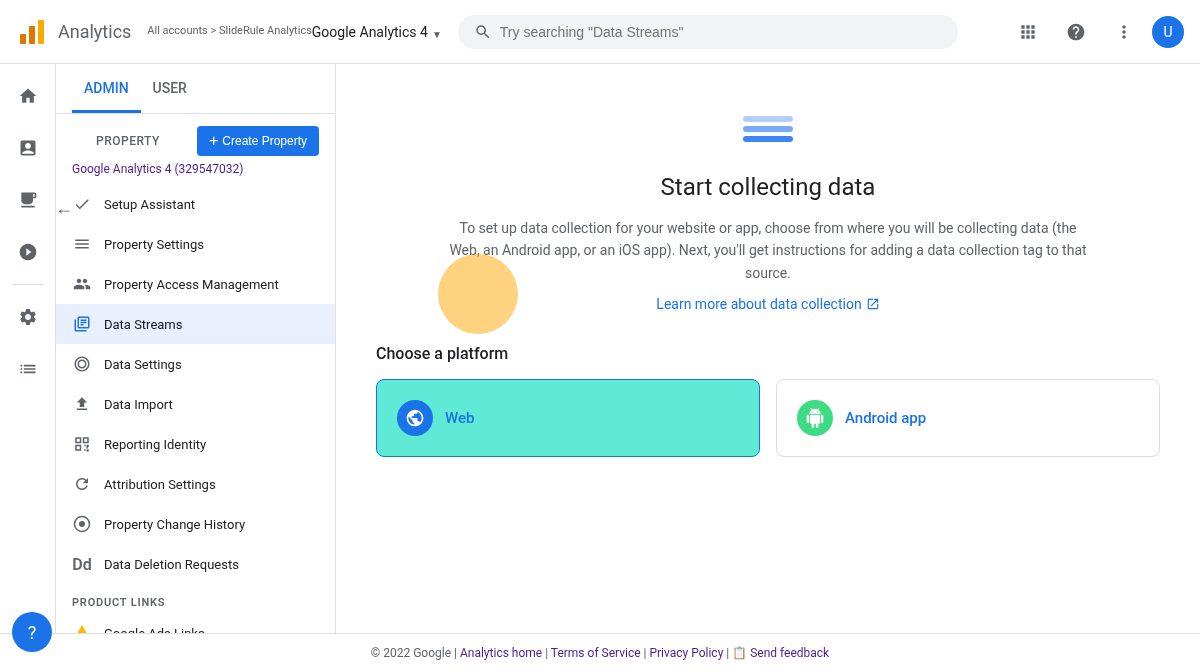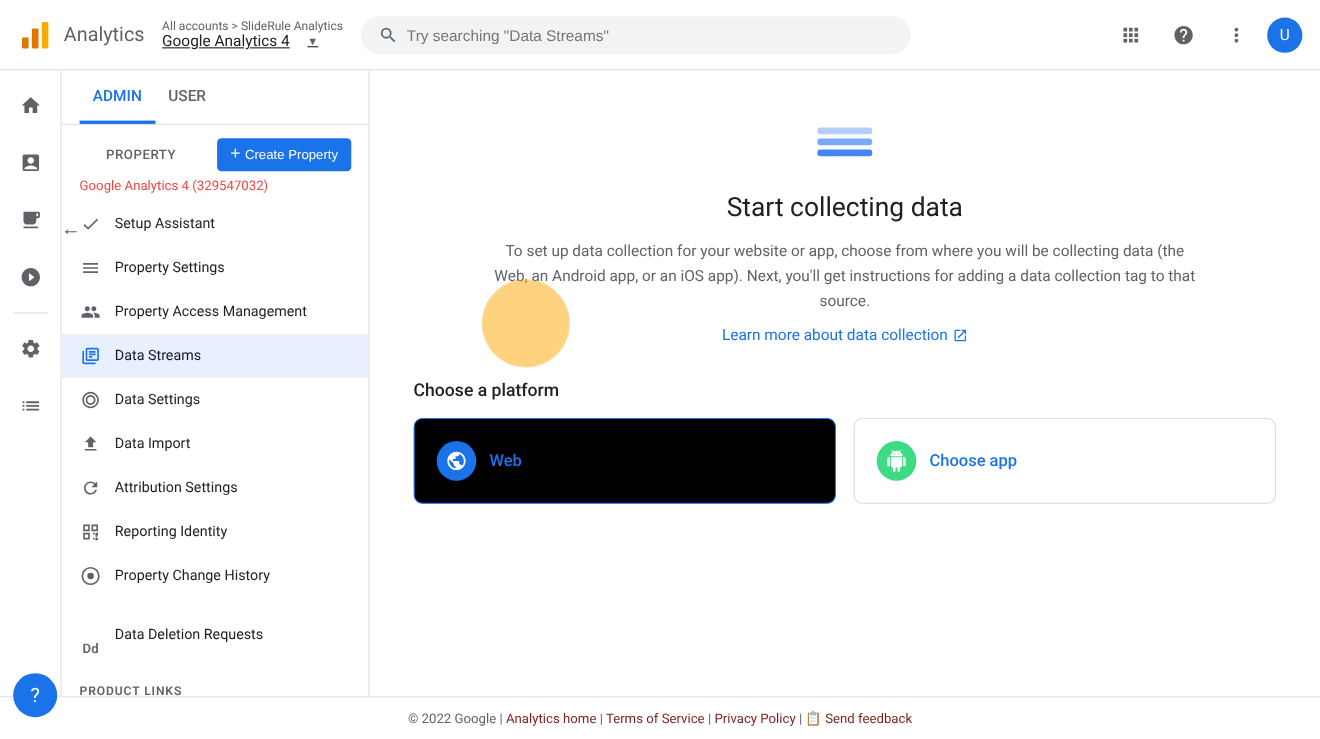--- a/index.html
+++ b/index.html
@@ -2,23 +2,23 @@
 <html><head>
   <meta charset="utf-8">
   <style>
     * { margin: 0; padding: 0; box-sizing: border-box; }
     body { font-family: 'Google Sans', Roboto, Arial, sans-serif; font-size: 14px; color: #202124; background: #fff; width: 1200px; height: 672px; overflow: hidden; display: flex; flex-direction: column; }
 
     
     .header { display: flex; align-items: center; height: 64px; padding: 0 16px; border-bottom: 1px solid #e0e0e0; background: #fff; flex-shrink: 0; }
     .header-logo { display: flex; align-items: center; gap: 10px; margin-right: 16px; }
     .analytics-text { font-size: 18px; color: #5f6368; font-weight: 400; }
-    .account-selector { display: flex; flex-direction: column; margin-right: 16px; }
+    .account-selector { display: flex; flex-direction: row; margin-right: 16px; }
     .all-accounts { font-size: 11px; color: #5f6368; }
-    .account-name { font-size: 14px; color: #202124; display: flex; align-items: center; gap: 16px; cursor: pointer; text-decoration: underline; }
+    .account-name { font-size: 14px; color: #202124; display: flex; align-items: flex-end; gap: 4px; cursor: pointer; }
     .account-name .dropdown-arrow { font-size: 10px; color: #5f6368; }
     .enhanced-badge { display: flex; align-items: center; gap: 8px; border: 1px solid #e0e0e0; border-radius: 4px; padding: 4px 10px; margin-right: 16px; }
     .search-bar { flex: 1; display: flex; align-items: center; background: #f1f3f4; border-radius: 24px; padding: 8px 16px; gap: 8px; max-width: 500px; }
     .search-input { border: none; background: transparent; font-size: 14px; color: #202124; outline: none; flex: 1; }
     .header-actions { display: flex; align-items: center; gap: 8px; margin-left: auto; }
     .icon-btn { width: 40px; height: 40px; border-radius: 50%; display: flex; align-items: center; justify-content: center; cursor: pointer; border: none; background: transparent; color: #5f6368; font-size: 20px; }
     .avatar { width: 32px; height: 32px; border-radius: 50%; background: #1a73e8; display: flex; align-items: center; justify-content: center; color: white; font-size: 14px; cursor: pointer; }
 
     
     .main-layout { display: flex; flex: 1; overflow: hidden; }
@@ -37,21 +37,21 @@
     
     .tab-bar { display: flex; border-bottom: 1px solid #e0e0e0; padding: 0 16px; }
     .tab { padding: 16px 12px 14px; font-size: 14px; font-weight: 500; color: #5f6368; cursor: pointer; border-bottom: 3px solid transparent; }
     .tab.active { color: #1a73e8; border-bottom: 3px solid #1a73e8; }
 
     
     .property-header { display: flex; align-items: center; justify-content: space-between; padding: 12px 16px 4px; }
     .property-label { font-size: 12px; color: #5f6368; font-weight: 500; text-transform: uppercase; letter-spacing: 0.5px; margin-left: 24px; }
     .create-property-btn { display: flex; align-items: center; gap: 4px; background: #1a73e8; color: white; border: none; border-radius: 4px; padding: 6px 12px; font-size: 12px; cursor: pointer; font-weight: 500; }
     .create-property-btn .plus { font-size: 16px; font-weight: 300; }
-    .property-name { font-size: 12px; color: #ef4444; padding: 2px 16px 8px; }
+    .property-name { font-size: 12px; color: #4c1d95; padding: 2px 16px 8px; }
 
     
     .menu-item { display: flex; align-items: center; gap: 12px; padding: 10px 16px; cursor: pointer; color: #202124; font-size: 14px; border-radius: 0; }
     .menu-item.active { background: #e8f0fe; color: #0f172a; }
     .menu-item.active .menu-icon { color: #1a73e8; }
     .menu-icon { width: 20px; height: 20px; display: flex; align-items: center; justify-content: center; color: #5f6368; font-size: 16px; flex-shrink: 0; }
     .menu-text { font-size: 13px; }
 
     .product-links-header { font-size: 11px; font-weight: 600; color: #5f6368; padding: 12px 16px 4px; text-transform: uppercase; letter-spacing: 0.8px; }
 
@@ -64,32 +64,32 @@
     
     .streams-icon { margin-bottom: 16px; }
     .content-title { font-size: 24px; font-weight: 400; color: #202124; margin-bottom: 16px; }
     .content-desc { font-size: 14px; color: #5f6368; text-align: center; line-height: 1.6; max-width: 640px; margin-bottom: 12px; }
     .learn-link { color: #1a73e8; font-size: 14px; text-decoration: none; display: flex; align-items: center; gap: 4px; margin-bottom: 32px; }
 
     .choose-platform { font-size: 16px; font-weight: 500; color: #202124; align-self: flex-start; margin-bottom: 16px; }
 
     .platform-cards { display: flex; gap: 16px; width: 100%; }
     .platform-card { flex: 1; border: 1px solid #dadce0; border-radius: 8px; padding: 20px; display: flex; align-items: center; gap: 12px; cursor: pointer; font-size: 15px; font-weight: 500; color: #1a73e8; }
-    .platform-card.selected { background: #000000; border-color: #1a73e8; }
+    .platform-card.selected { background: #5eead4; border-color: #1a73e8; }
     .platform-icon { width: 36px; height: 36px; border-radius: 50%; display: flex; align-items: center; justify-content: center; font-size: 18px; }
     .web-icon { background: #1a73e8; color: white; }
     .android-icon { background: #3ddc84; color: white; }
     .ios-icon { background: #555; color: white; }
 
     
     .cursor-circle { position: fixed; width: 80px; height: 80px; border-radius: 50%; background: rgba(255, 165, 0, 0.5); pointer-events: none; z-index: 9999; left: 478px; top: 294px; transform: translate(-50%, -50%); }
 
     
     .footer { font-size: 12px; color: #5f6368; text-align: center; padding: 12px; border-top: 1px solid #e0e0e0; flex-shrink: 0; }
-    .footer a { color: #7f1d1d; text-decoration: none; }
+    .footer a { color: #4c1d95; text-decoration: none; }
 
     
     .admin-panel::-webkit-scrollbar { width: 6px; }
     .admin-panel::-webkit-scrollbar-track { background: transparent; }
     .admin-panel::-webkit-scrollbar-thumb { background: #dadce0; border-radius: 3px; }
 
     
     .bottom-help { position: absolute; bottom: 20px; left: 12px; }
     .help-circle { width: 40px; height: 40px; border-radius: 50%; background: #1a73e8; display: flex; align-items: center; justify-content: center; color: white; font-size: 18px; cursor: pointer; }
   </style>
@@ -242,44 +242,44 @@
             <div class="menu-icon">
               <svg width="18" height="18" viewBox="0 0 24 24" fill="#5f6368">
                   <path d="M9 16h6v-6h4l-7-7-7 7h4zm-4 2h14v2H5z"></path>
                 </svg>
             </div>
             <span class="menu-text">Data Import</span>
           </div>
           <div class="menu-item">
             <div class="menu-icon">
               <svg width="18" height="18" viewBox="0 0 24 24" fill="#5f6368">
+                  <path d="M3 3h8v8H3zm2 2v4h4V5H5zm8-2h8v8h-8zm2 2v4h4V5h-4zM3 13h8v8H3zm2 2v4h4v-4H5zm13-2h3v3h-3zm-3 0h2v2h-2zm3 3h2v2h-2zm-3 3h2v2h-2zm3 0h3v3h-3z"></path>
+                </svg>
+            </div>
+            <span class="menu-text">Reporting Identity</span>
+          </div>
+          <div class="menu-item">
+            <div class="menu-icon">
+              <svg width="18" height="18" viewBox="0 0 24 24" fill="#5f6368">
                   <path d="M17.65 6.35C16.2 4.9 14.21 4 12 4c-4.42 0-7.99 3.58-7.99 8s3.57 8 7.99 8c3.73 0 6.84-2.55 7.73-6h-2.08c-.82 2.33-3.04 4-5.65 4-3.31 0-6-2.69-6-6s2.69-6 6-6c1.66 0 3.14.69 4.22 1.78L13 11h7V4l-2.35 2.35z"></path>
                 </svg>
             </div>
             <span class="menu-text">Attribution Settings</span>
-          </div>
-          <div class="menu-item">
-            <div class="menu-icon">
-              <svg width="18" height="18" viewBox="0 0 24 24" fill="#5f6368">
-                  <path d="M3 3h8v8H3zm2 2v4h4V5H5zm8-2h8v8h-8zm2 2v4h4V5h-4zM3 13h8v8H3zm2 2v4h4v-4H5zm13-2h3v3h-3zm-3 0h2v2h-2zm3 3h2v2h-2zm-3 3h2v2h-2zm3 0h3v3h-3z"></path>
-                </svg>
-            </div>
-            <span class="menu-text">Reporting Identity</span>
           </div>
           <div class="menu-item">
             <div class="menu-icon">
               <svg width="18" height="18" viewBox="0 0 24 24" fill="#5f6368">
                   <circle cx="12" cy="12" r="10" stroke="#5f6368" stroke-width="2" fill="none"></circle>
                   <circle cx="12" cy="12" r="4" fill="#5f6368"></circle>
                 </svg>
             </div>
             <span class="menu-text">Property Change History</span>
           </div>
           <div class="menu-item">
-            <div class="menu-icon" style="font-size:12px;font-weight:600;color:#5f6368;margin-top:26px;">Dd</div>
+            <div class="menu-icon" style="font-size:16px;font-weight:600;color:#5f6368;">Dd</div>
             <span class="menu-text">Data Deletion Requests</span>
           </div>
 
           <div class="product-links-header">PRODUCT LINKS</div>
 
           <div class="menu-item">
             <div class="menu-icon">
               <svg width="20" height="20" viewBox="0 0 24 24">
                   <polygon points="12,2 22,20 2,20" fill="#fbbc04"></polygon>
                 </svg>
@@ -320,21 +320,21 @@
                   </svg>
               </div>
               <span>Web</span>
             </div>
             <div class="platform-card">
               <div class="platform-icon android-icon">
                 <svg width="20" height="20" viewBox="0 0 24 24" fill="white">
                     <path d="M6 18c0 .55.45 1 1 1h1v3.5c0 .83.67 1.5 1.5 1.5s1.5-.67 1.5-1.5V19h2v3.5c0 .83.67 1.5 1.5 1.5s1.5-.67 1.5-1.5V19h1c.55 0 1-.45 1-1V8H6v10zM3.5 8C2.67 8 2 8.67 2 9.5v7c0 .83.67 1.5 1.5 1.5S5 17.33 5 16.5v-7C5 8.67 4.33 8 3.5 8zm17 0c-.83 0-1.5.67-1.5 1.5v7c0 .83.67 1.5 1.5 1.5s1.5-.67 1.5-1.5v-7c0-.83-.67-1.5-1.5-1.5zm-4.97-5.84l1.3-1.3c.2-.2.2-.51 0-.71-.2-.2-.51-.2-.71 0l-1.48 1.48C14.15 1.23 13.1 1 12 1c-1.1 0-2.15.23-3.12.63L7.4.15c-.2-.2-.51-.2-.71 0-.2.2-.2.51 0 .71l1.3 1.3C6.41 3.27 5.27 5 5 7h14c-.27-2-1.41-3.73-3.47-4.84zM10 5H9V4h1v1zm5 0h-1V4h1v1z"></path>
                   </svg>
               </div>
-              <span>Choose app</span>
+              <span>Android app</span>
             </div>
           </div>
         </div>
       </div>
     </div>
   </div>
 
   <div class="cursor-circle"></div>
 </div>
 

